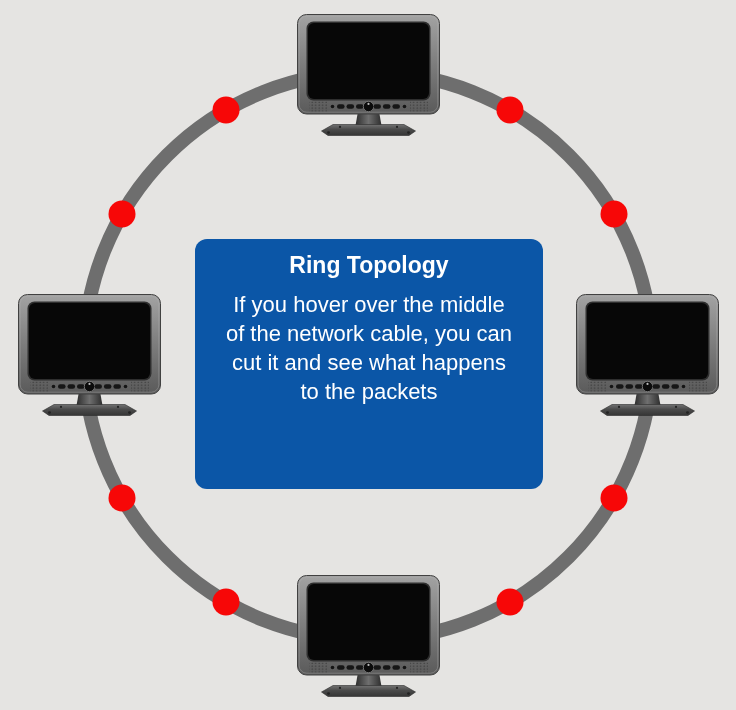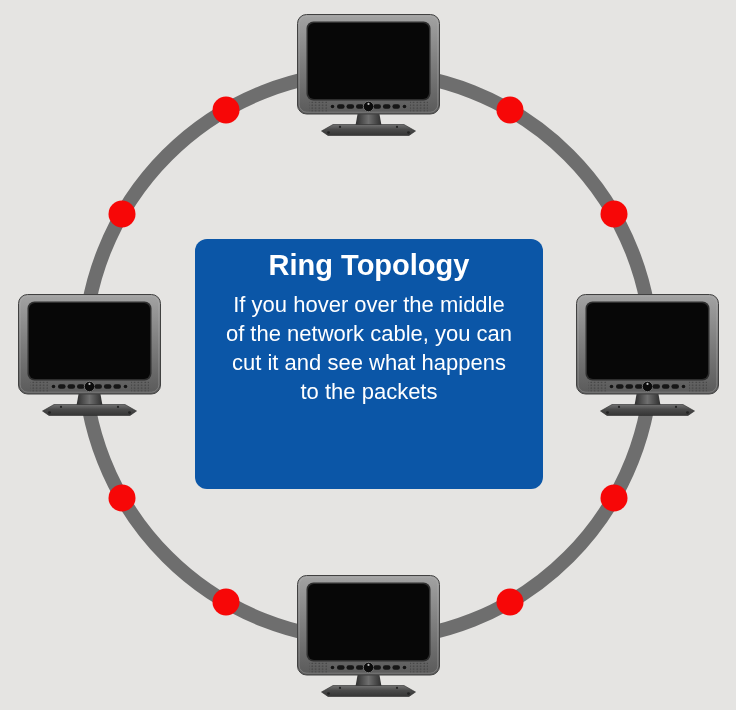--- a/index.html
+++ b/index.html
@@ -25,21 +25,21 @@
     left:195px;top:239px;
     width:348px;height:250px;
     box-sizing:border-box;
     background:var(--panel,#0b56a7);
     border-radius:12px;
     color:var(--panel_text,#ffffff);
     text-align:center;
     padding:11px 8px 0 8px;
   }
   .info-title{
-    font-size:29px;
+    font-size:23px;
     font-weight:600;
     line-height:30px;
     margin:0 0 10px 0;
   }
   .info-body{
     font-size:22px;
     line-height:29px;
     white-space:pre-line;
     margin:8px;
   }

